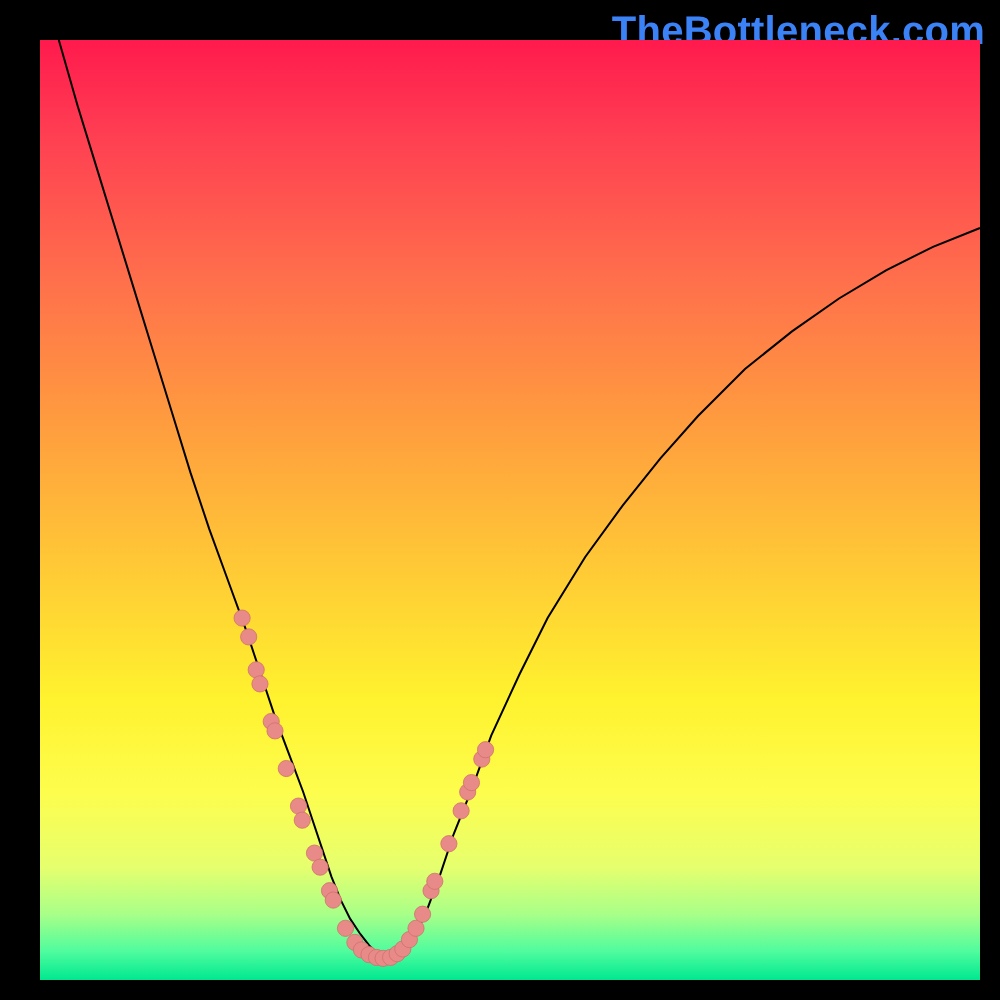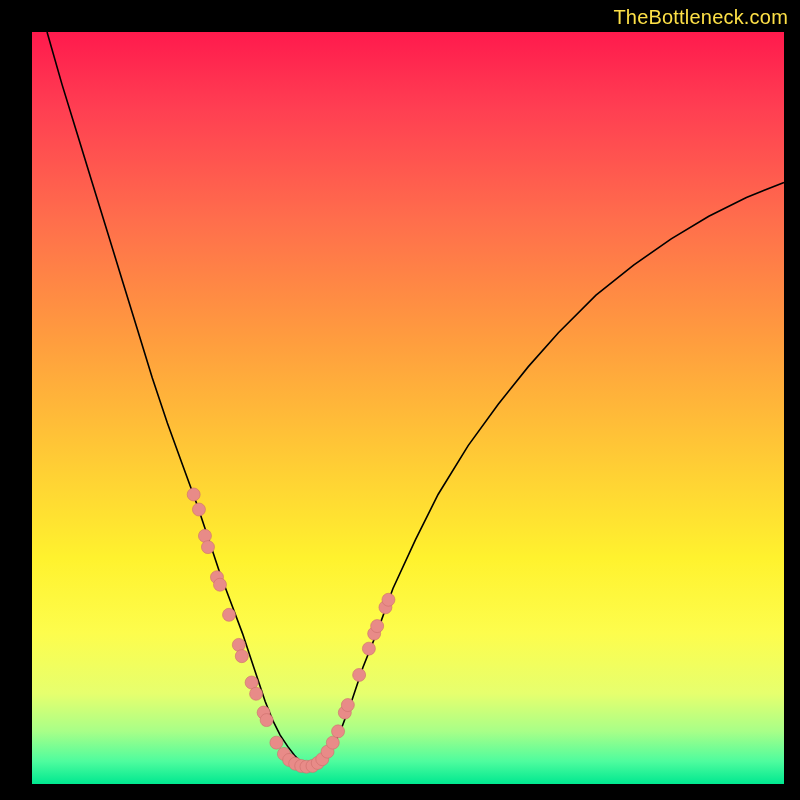--- a/index.html
+++ b/index.html
@@ -21,23 +21,23 @@
       #fdfd4d 80%,
       #e6ff6e 88%,
       #a8ff88 93%,
       #4efc9e 97%,
       #00e890 100%);
   }
   .watermark {
     position: absolute;
     top: 6px;
     right: 12px;
-    color: #fde047;
-    font-size: 20px;
-    font-weight: 400;
+    color: #3b82f6;
+    font-size: 32px;
+    font-weight: 700;
     font-family: Arial, sans-serif;
     letter-spacing: 0.2px;
   }
   svg.plot {
     position: absolute;
     left: 0; top: 0;
     width: 752px; height: 752px;
     overflow: visible;
   }
   .curve { fill: none; stroke: #000; stroke-width: 1.6; }

